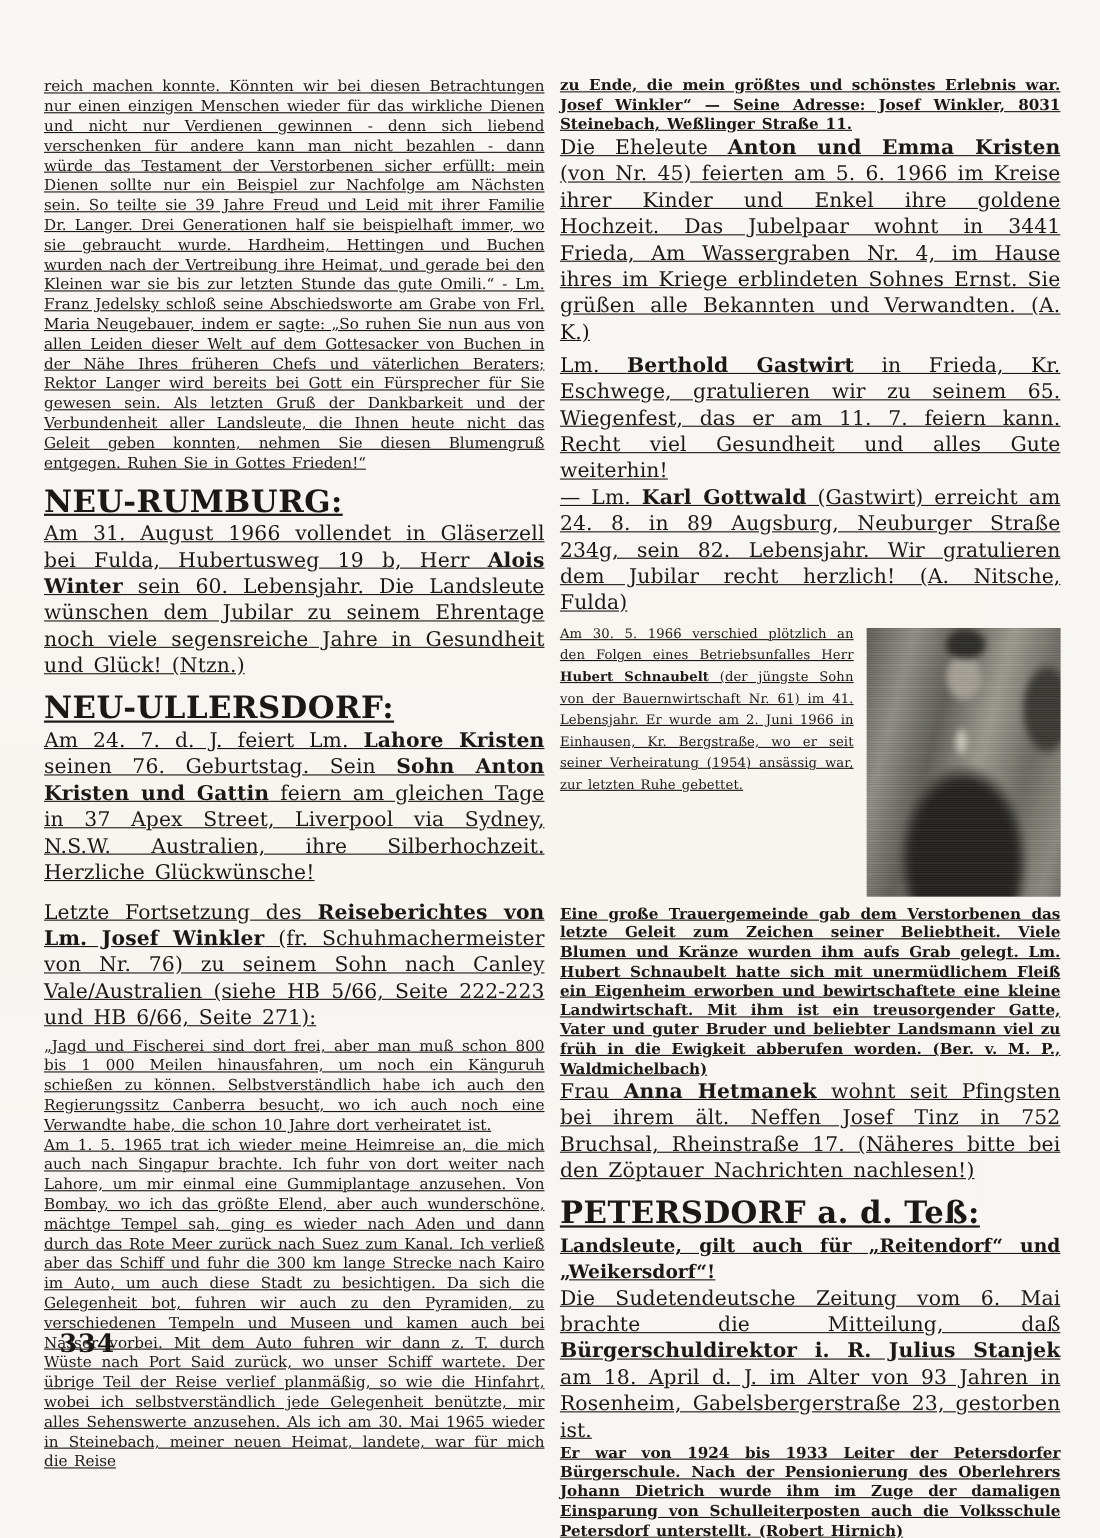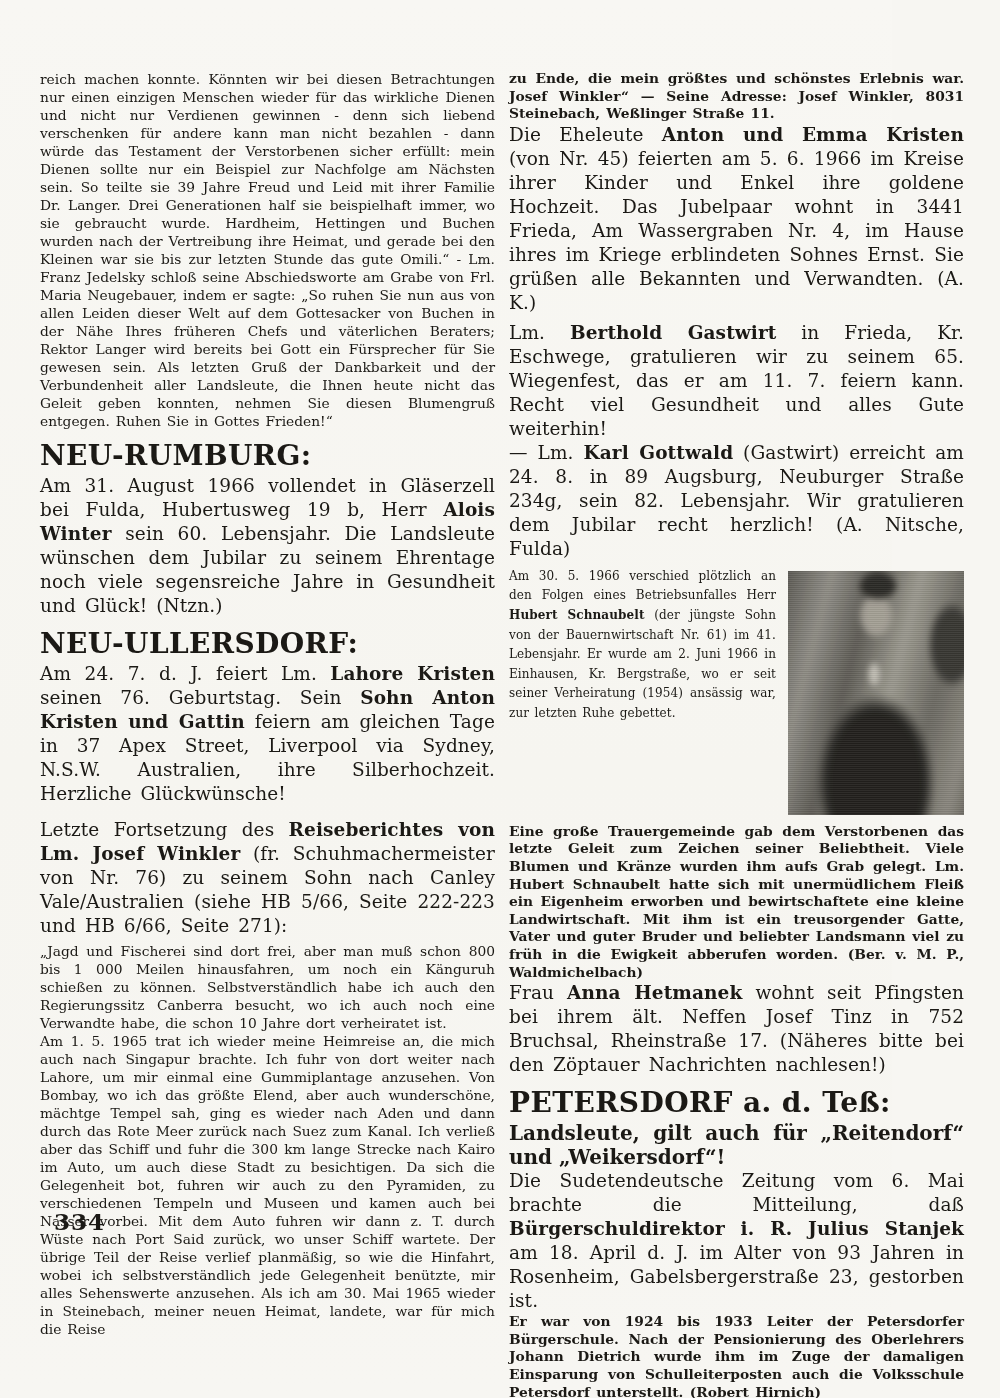--- a/index.html
+++ b/index.html
@@ -6,38 +6,39 @@
   body{
     width:1000px;height:1398px;overflow:hidden;
     background:#f7f6f2;
     color:#1b1915;
     font-family:"DejaVu Serif","Liberation Serif",serif;
     -webkit-font-smoothing:antialiased;
   }
   .page{
     position:relative;width:892px;height:1398px;
     background:linear-gradient(180deg,#f8f7f3 0%,#f6f5f0 55%,#f7f6f2 100%);
+    text-decoration:underline;
   }
   .cols{
     display:flex;gap:14px;
     padding:70px 36px 0 40px;
     box-sizing:border-box;width:1000px;
   }
   .col{flex:1 1 0;min-width:0;}
   .col-left{max-width:466px;}
   p{margin:0;text-align:justify;hyphens:auto;-webkit-hyphens:auto;}
   .lg{font-size:18.5px;line-height:24px;letter-spacing:.1px;word-spacing:3px;}
   .sm{font-size:13.8px;line-height:18px;word-spacing:1.5px;}
   .sm.bold{font-weight:bold;line-height:17.6px;}
   .tight{font-size:12px;line-height:19.6px;word-spacing:1.5px;}
   h2.sect{
     font-size:28px;line-height:24px;margin:14px 0 6px 0;
     font-weight:bold;letter-spacing:.4px;text-align:left;
   }
-  .sub{font-weight:bold;font-size:20px;line-height:24px;}
+  .sub{font-weight:bold;font-size:17px;line-height:24px;}
   .mt6{margin-top:6px;}
   .mt4{margin-top:4px;}
   .mt12{margin-top:12px;}
   .clear{clear:both;}
   b{font-weight:bold;}
   
   .photo{
     float:right;width:176px;height:244px;
     margin:4px 0 8px 12px;
     position:relative;overflow:hidden;

